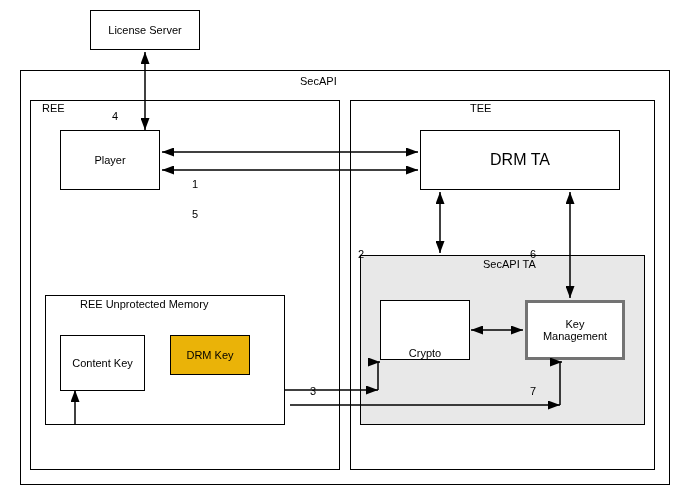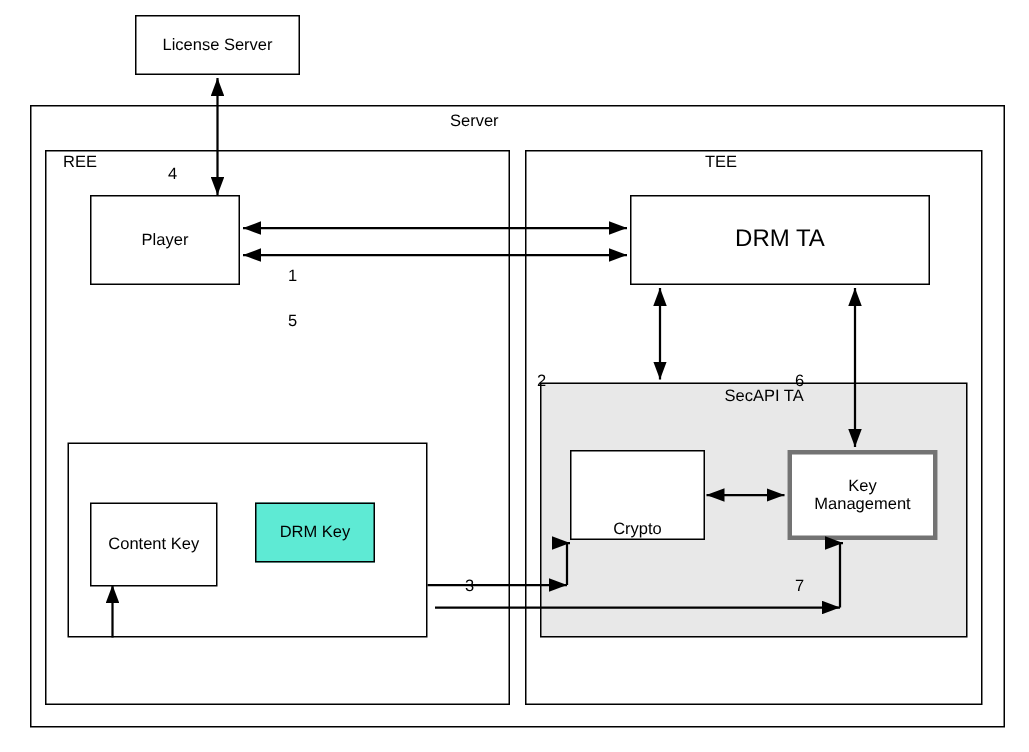--- a/index.html
+++ b/index.html
@@ -204,21 +204,21 @@
     .drm-key-box {
       position: absolute;
       top: 335px;
       left: 170px;
       width: 80px;
       height: 40px;
       border: 1px solid #000;
       display: flex;
       align-items: center;
       justify-content: center;
-      background: #5eead4;
+      background: #eab308;
       font-size: 11px;
     }
 
     
     .arrows-svg {
       position: absolute;
       top: 0;
       left: 0;
       width: 686px;
       height: 501px;
@@ -234,21 +234,21 @@
 </head>
 <body>
 
 <div class="diagram">
 
   <div class="license-server">
     <span>License Server</span>
   </div>
 
   <div class="device-box"></div>
-  <span class="device-label label">Server</span>
+  <span class="device-label label">SecAPI</span>
 
   <div class="ree-box"></div>
   <span class="ree-label label">REE</span>
 
   <div class="tee-box"></div>
   <span class="tee-label label">TEE</span>
 
   <div class="player-box">
     <span>Player</span>
   </div>
@@ -262,20 +262,21 @@
 
   <div class="crypto-box">
     <span>Crypto</span>
   </div>
 
   <div class="key-mgmt-box">
     <span>Key<br>Management</span>
   </div>
 
   <div class="ree-memory-box"></div>
+  <span class="ree-memory-label label">REE Unprotected Memory</span>
 
   <div class="content-key-box">
     <span>Content Key</span>
   </div>
 
   <div class="drm-key-box">
     <span>DRM Key</span>
   </div>
 
   <span class="label" style="top:178px; left:192px;">1</span>

